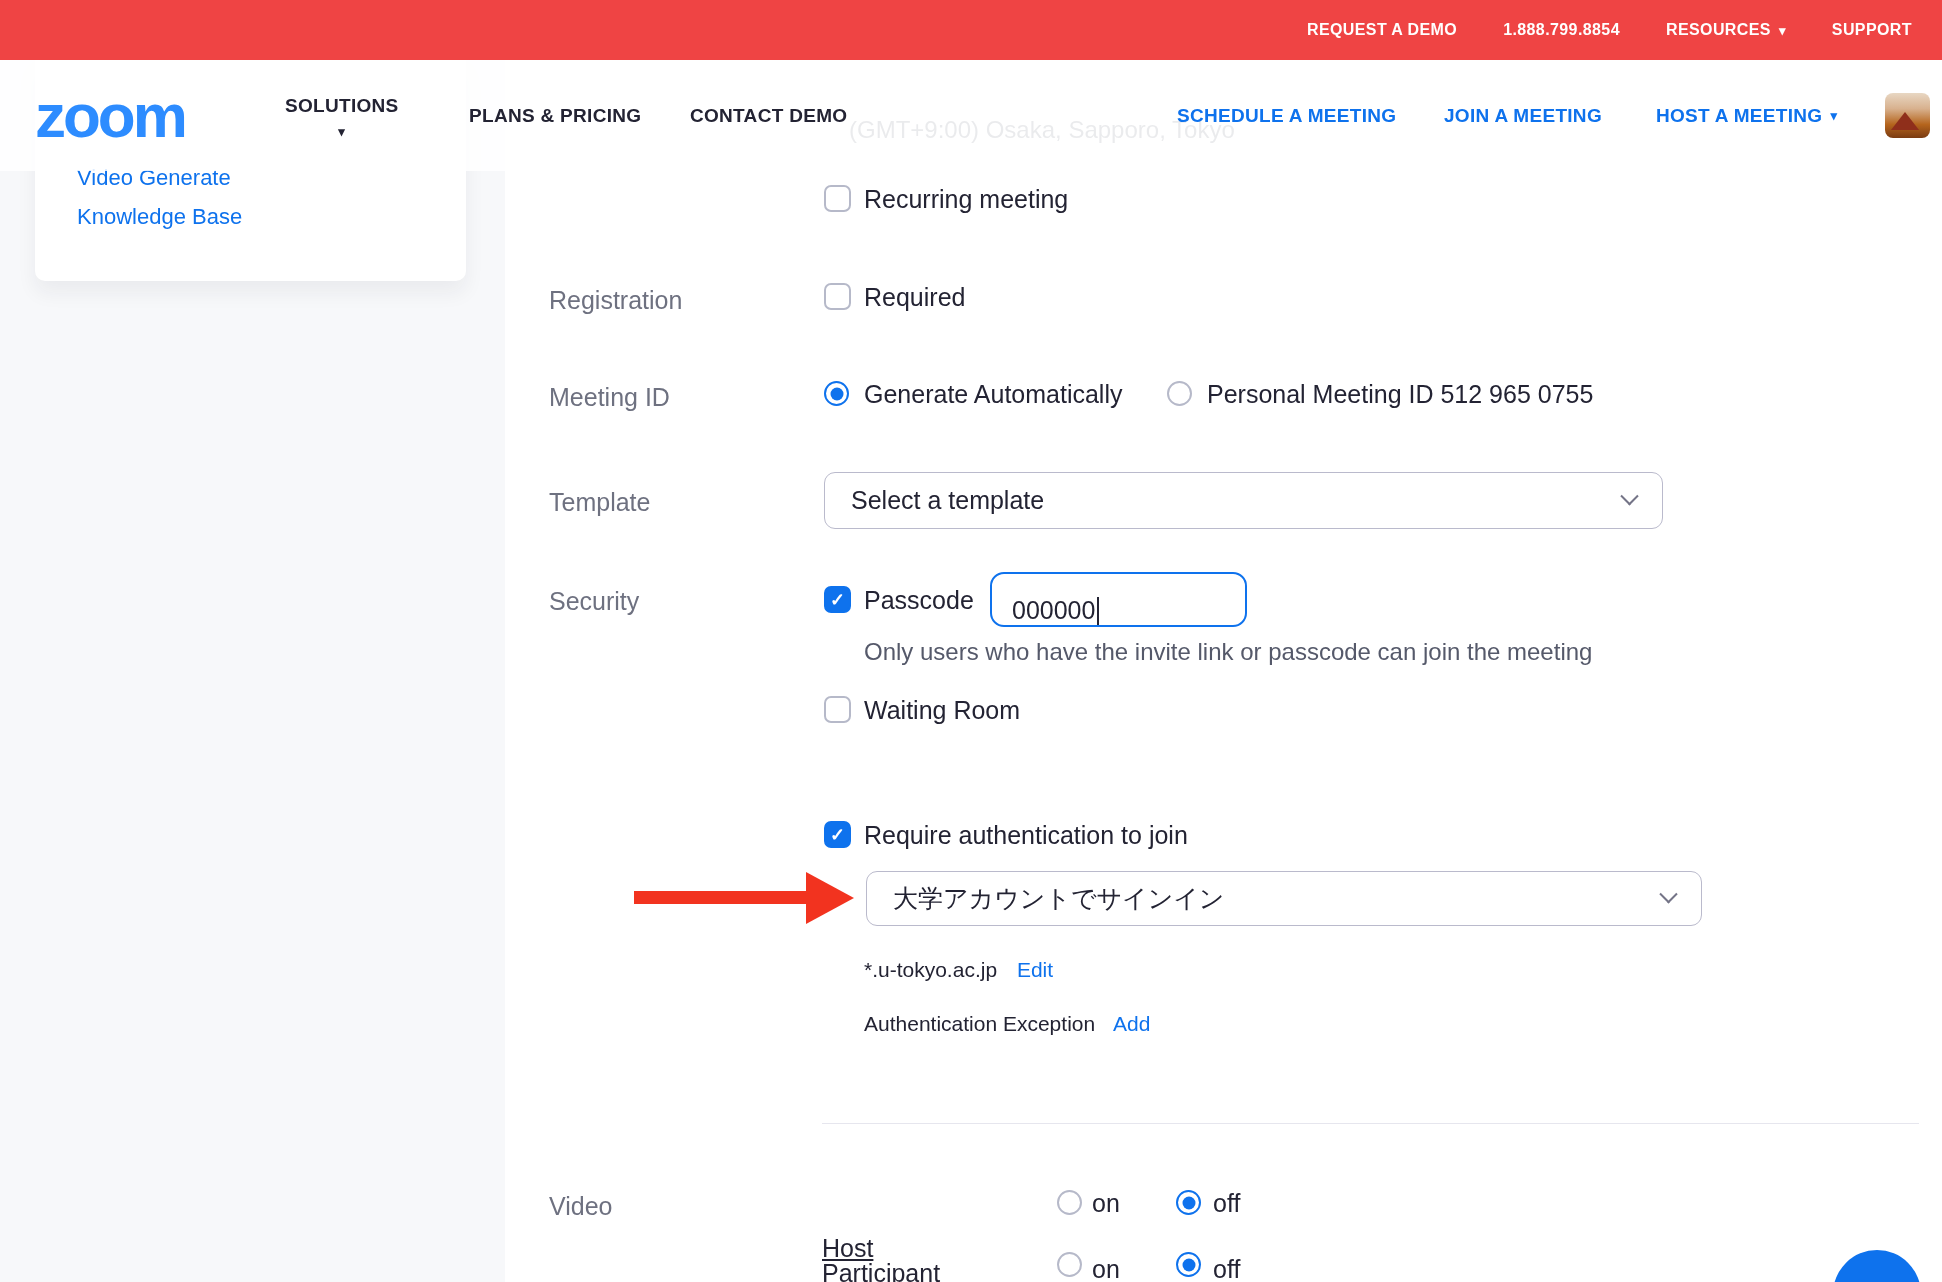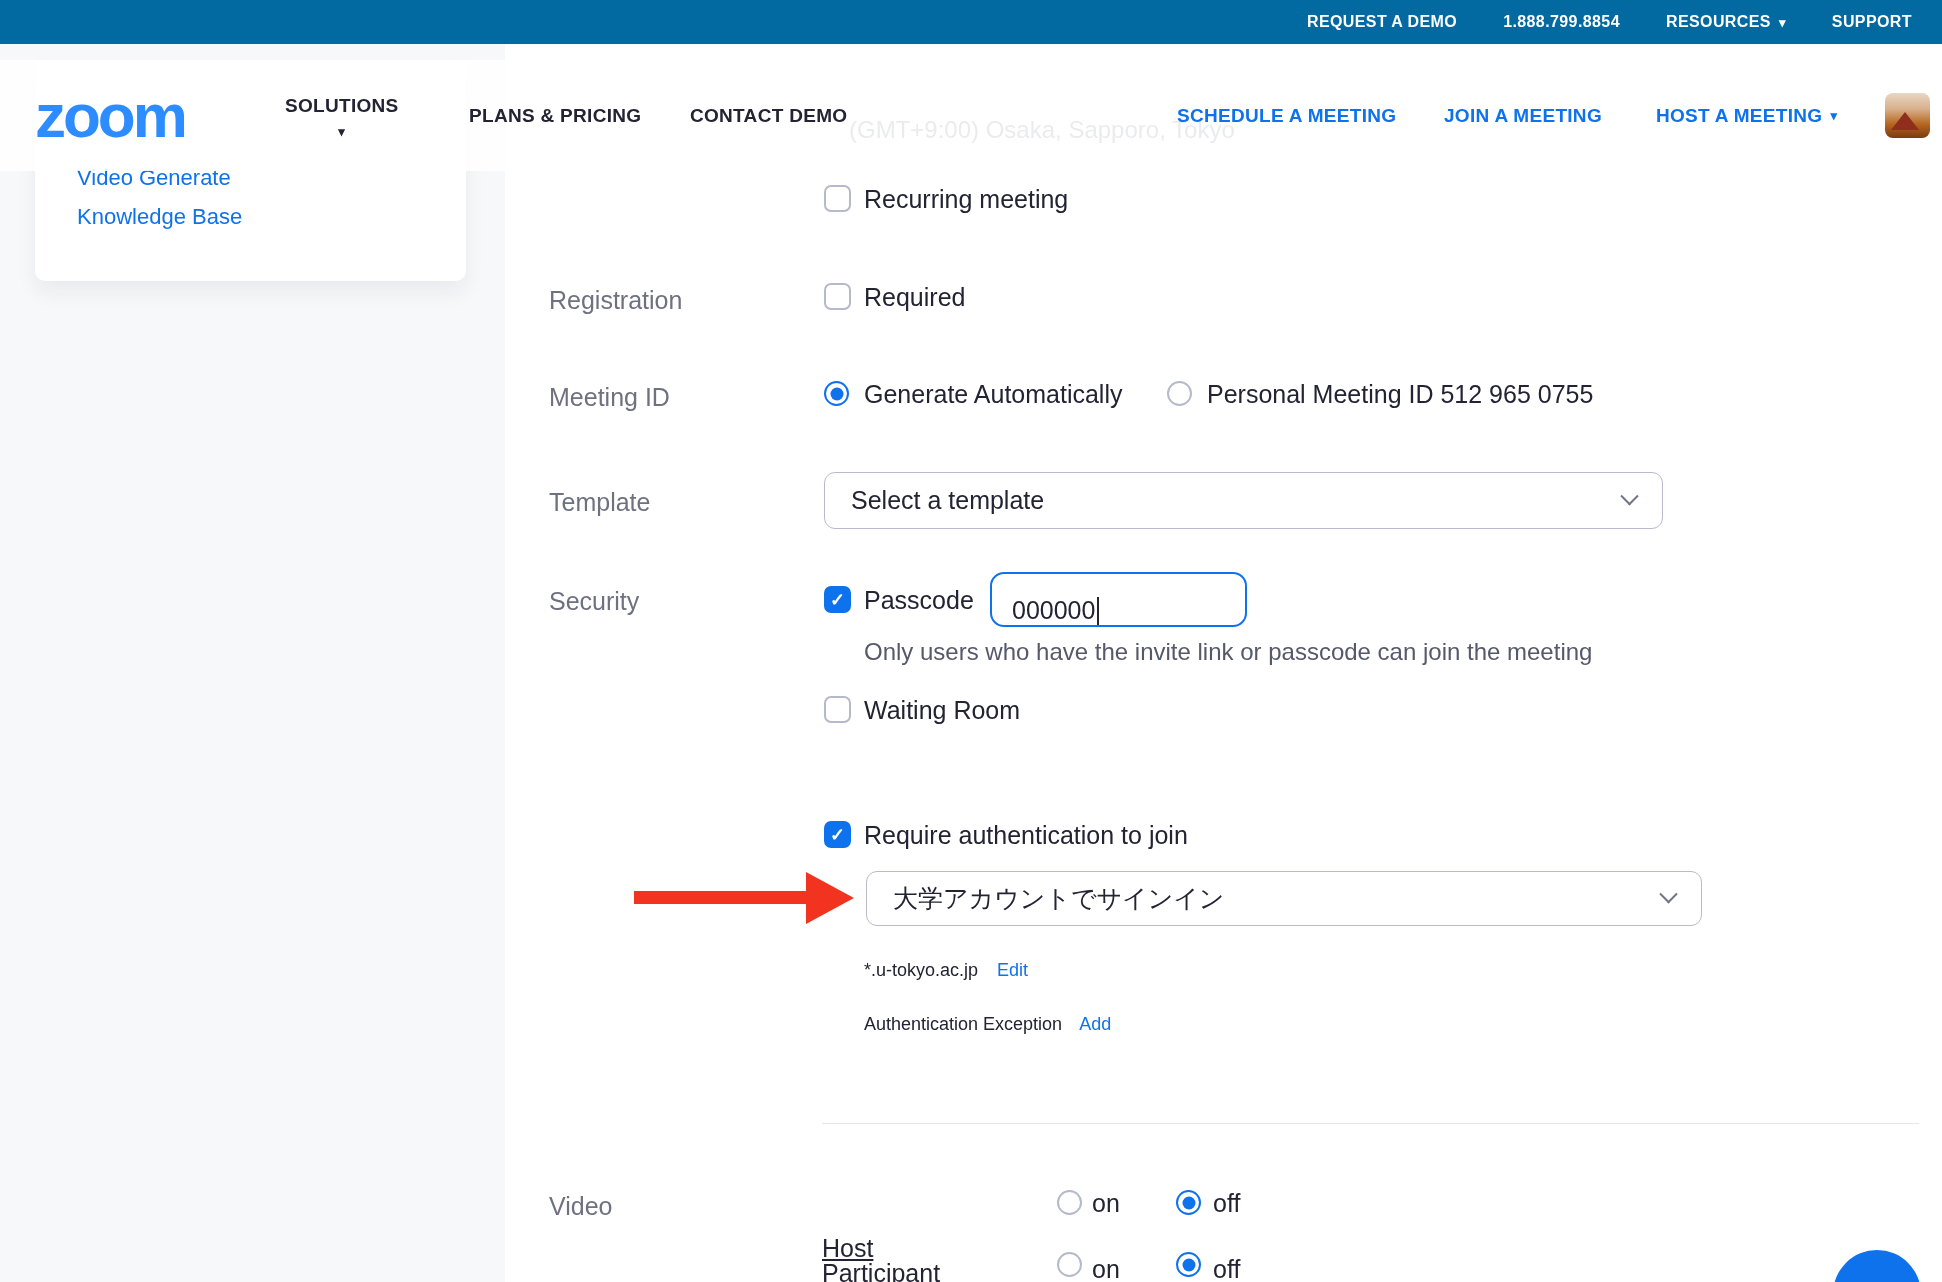--- a/index.html
+++ b/index.html
@@ -2,21 +2,21 @@
 <html><head>
 <meta charset="utf-8">
 <style>
   * { margin:0; padding:0; box-sizing:border-box; }
   body { font-family:"Liberation Sans", sans-serif; background:#ffffff; }
   .screen { position:relative; width:1942px; height:1282px; overflow:hidden; background:#ffffff; }
 
   .left-col { position:absolute; left:0; top:0; width:505px; height:1282px; background:#f7f8fa; }
 
   
-  .topbar { position:absolute; left:0; top:0; width:100%; height:44px; background:#0369a1; z-index:30;
+  .topbar { position:absolute; left:0; top:0; width:100%; height:60px; background:#ef4444; z-index:30;
             display:flex; align-items:center; justify-content:flex-end; gap:46px; padding-right:30px;
             color:#ffffff; font-size:16px; font-weight:700; letter-spacing:.4px; }
   .topbar .tb-item { cursor:pointer; white-space:nowrap; display:flex; align-items:center; gap:8px; }
   .caret-glyph { font-size:13px; line-height:1; }
 
   
   .mainnav { position:absolute; left:0; top:60px; width:100%; height:111px; background:rgba(255,255,255,.86); z-index:20; }
   .mainnav .nav-item { position:absolute; top:50%; transform:translateY(-50%); font-size:19px; font-weight:700;
                        color:#232333; letter-spacing:.3px; cursor:pointer; white-space:nowrap;
                        display:flex; align-items:center; gap:8px; }
@@ -52,21 +52,21 @@
 
   .select-box { position:absolute; border:1px solid #BABACC; border-radius:11px; background:#fff; display:flex;
                 align-items:center; padding:0 26px; font-size:25px; color:#232333; cursor:pointer; }
   .chev { width:13px; height:13px; border-right:2px solid #747487; border-bottom:2px solid #747487;
           transform:rotate(45deg) translate(-3px,-3px); margin-left:auto; }
 
   .passcode-box { position:absolute; border:2px solid #0E72ED; border-radius:14px; background:#fff; display:flex;
                   align-items:flex-end; padding:0 20px; font-size:25px; color:#232333; cursor:text; }
   .text-caret { width:2px; height:28px; background:#232333; margin-left:2px; }
 
-  .inline-row { position:absolute; font-size:18px; color:#232333; line-height:30px; white-space:nowrap; }
+  .inline-row { position:absolute; font-size:21px; color:#232333; line-height:30px; white-space:nowrap; }
   .link { color:#0E72ED; cursor:pointer; }
 
   .arrow-shaft { position:absolute; left:634px; top:891px; width:172px; height:13px; background:#F2331F; z-index:5; }
   .arrow-head  { position:absolute; left:806px; top:872px; width:0; height:0; z-index:5;
                  border-left:48px solid #F2331F; border-top:26px solid transparent; border-bottom:26px solid transparent; }
 
   .divider { position:absolute; left:822px; top:1123px; width:1097px; height:1px; background:#E6E6EE; }
 
   .help-fab { position:absolute; left:1833px; top:1250px; width:88px; height:88px; border-radius:50%;
               background:#0E72ED; z-index:15; cursor:pointer; }

